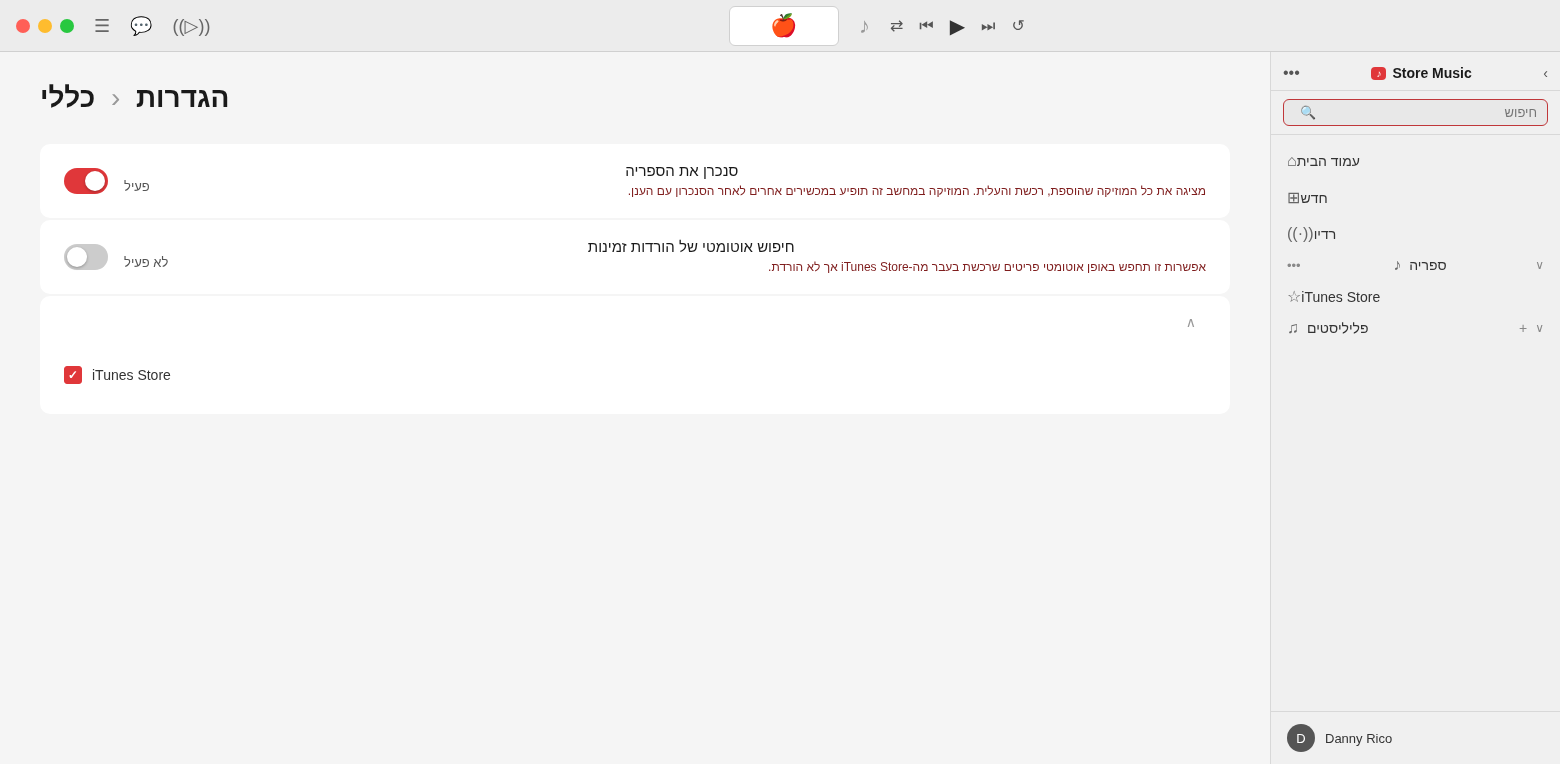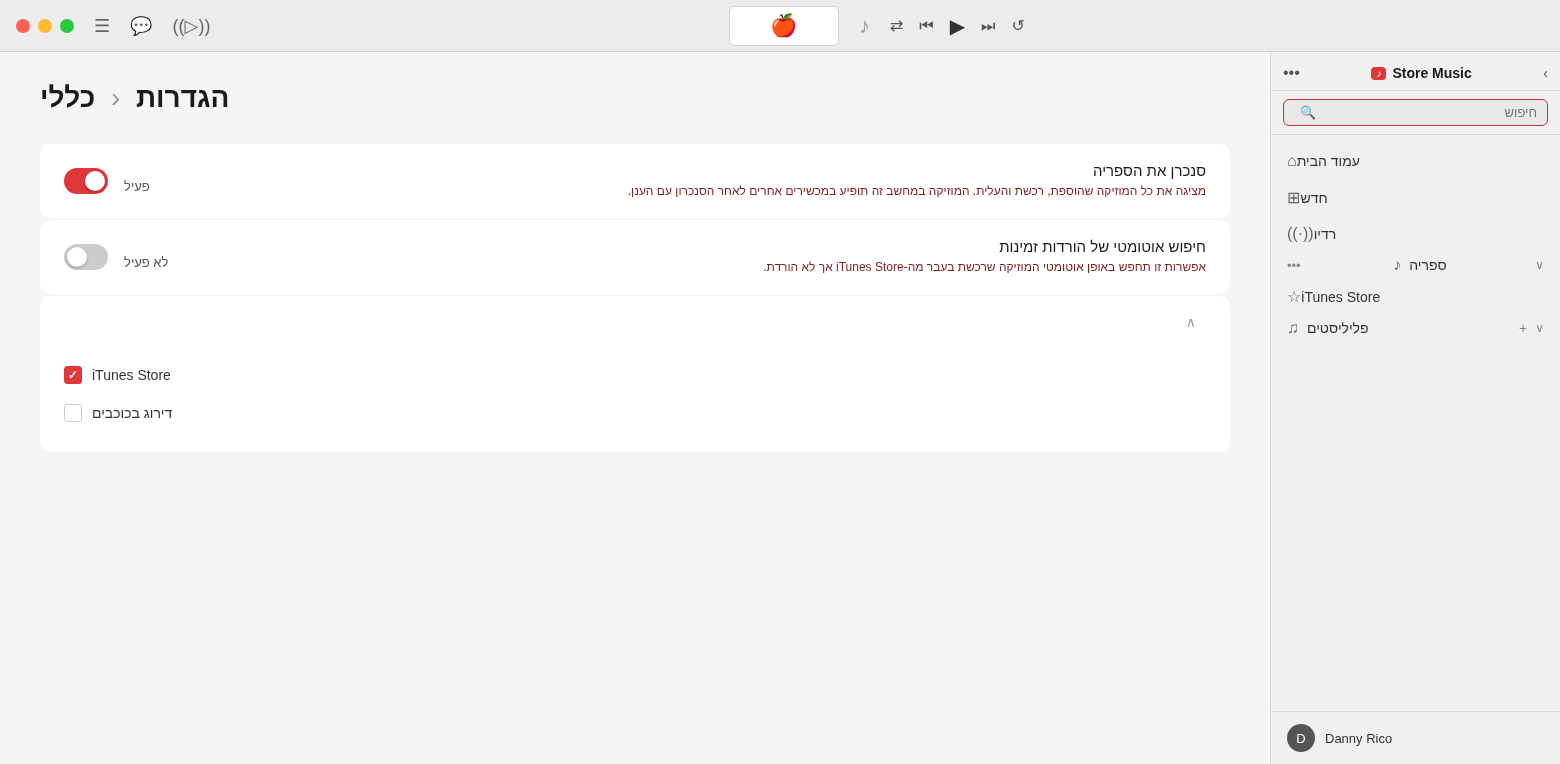--- a/index.html
+++ b/index.html
@@ -134,20 +134,21 @@
     }
     .settings-text {
       flex: 1;
       text-align: right;
     }
     .settings-title {
       font-size: 15px;
       font-weight: 500;
       color: #1a1a1a;
       margin-bottom: 4px;
+      text-align: center;
     }
     .settings-desc {
       font-size: 12px;
       color: #7f1d1d;
       line-height: 1.4;
     }
 
     
     .toggle {
       position: relative;
@@ -456,21 +457,21 @@
             </div>
           </div>
         </div>
       </div>
     </div>
 
     <div class="settings-card">
       <div class="settings-row">
         <div class="settings-text">
           <div class="settings-title">חיפוש אוטומטי של הורדות זמינות</div>
-          <div class="settings-desc">אפשרות זו תחפש באופן אוטומטי המוזיקה שרכשת בעבר מה-iTunes Store אך לא הורדת.</div>
+          <div class="settings-desc">אפשרות זו תחפש באופן אוטומטי פריטים שרכשת בעבר מה-iTunes Store אך לא הורדת.</div>
         </div>
         <div class="toggle-wrapper">
           <span class="toggle-label">לא פעיל</span>
           <div class="toggle">
             <div class="toggle-track off">
               <div class="toggle-thumb"></div>
             </div>
           </div>
         </div>
       </div>
@@ -480,24 +481,20 @@
       <div class="playback-header">
         <span class="chevron-up">∧</span>
       </div>
       <div class="playback-content">
 
         <div class="checkbox-row">
           <span class="checkbox-label">iTunes Store</span>
           <div class="custom-checkbox checked"></div>
         </div>
 
-        <div class="checkbox-row">
-          <span class="checkbox-label">דירוג בכוכבים</span>
-          <div class="custom-checkbox"></div>
-        </div>
 
       </div>
     </div>
 
   </div>
 
   <div class="sidebar">
 
     <div class="sidebar-top">
       <div class="nav-arrow">›</div>

